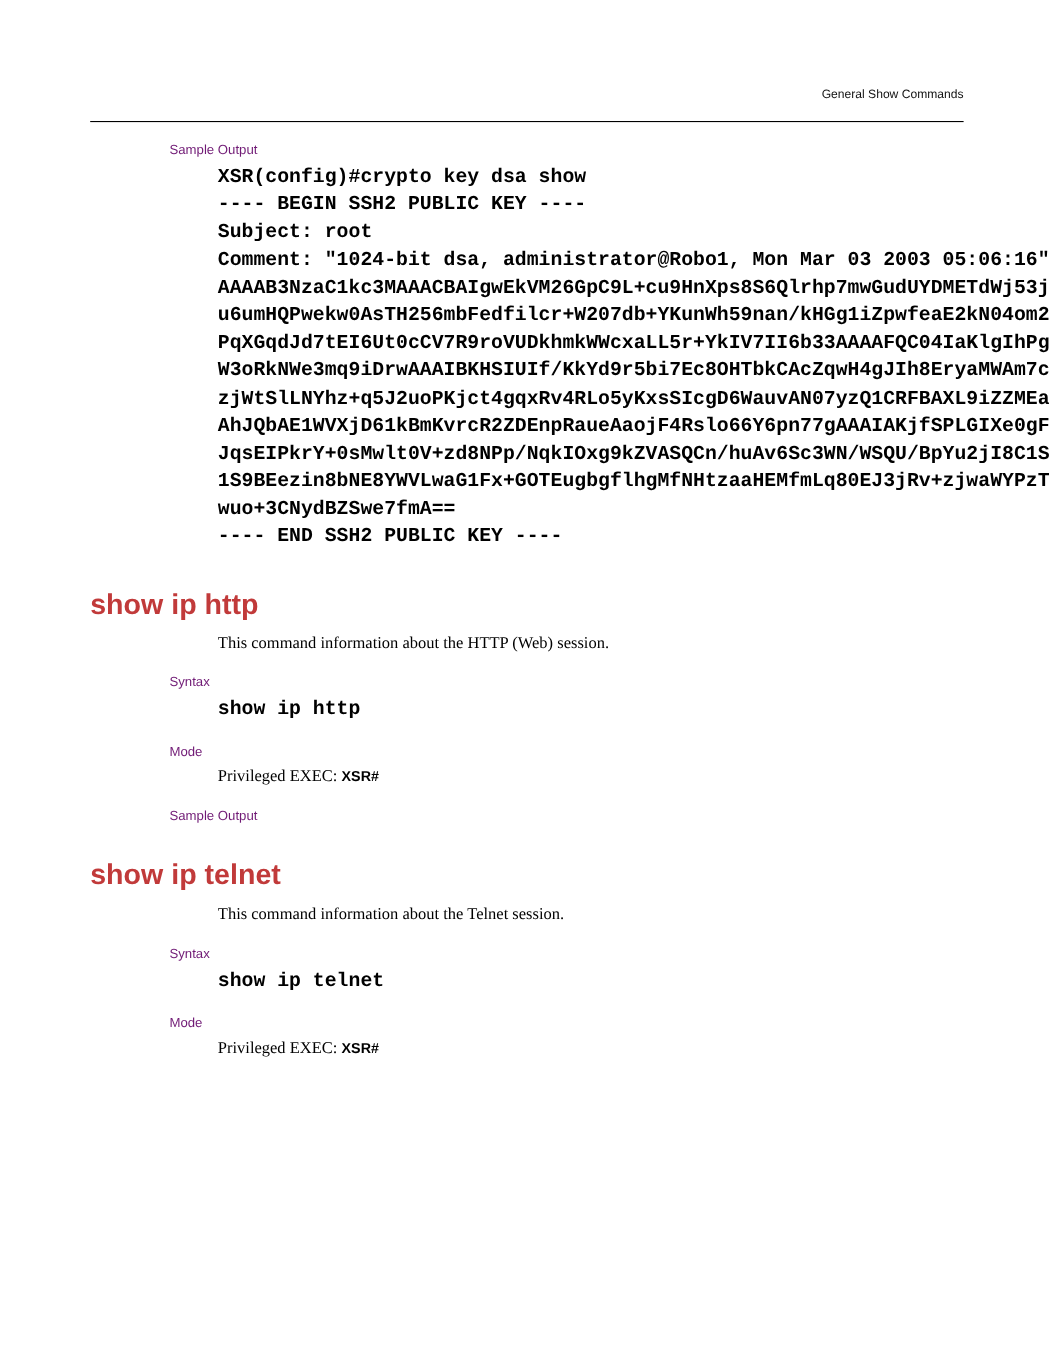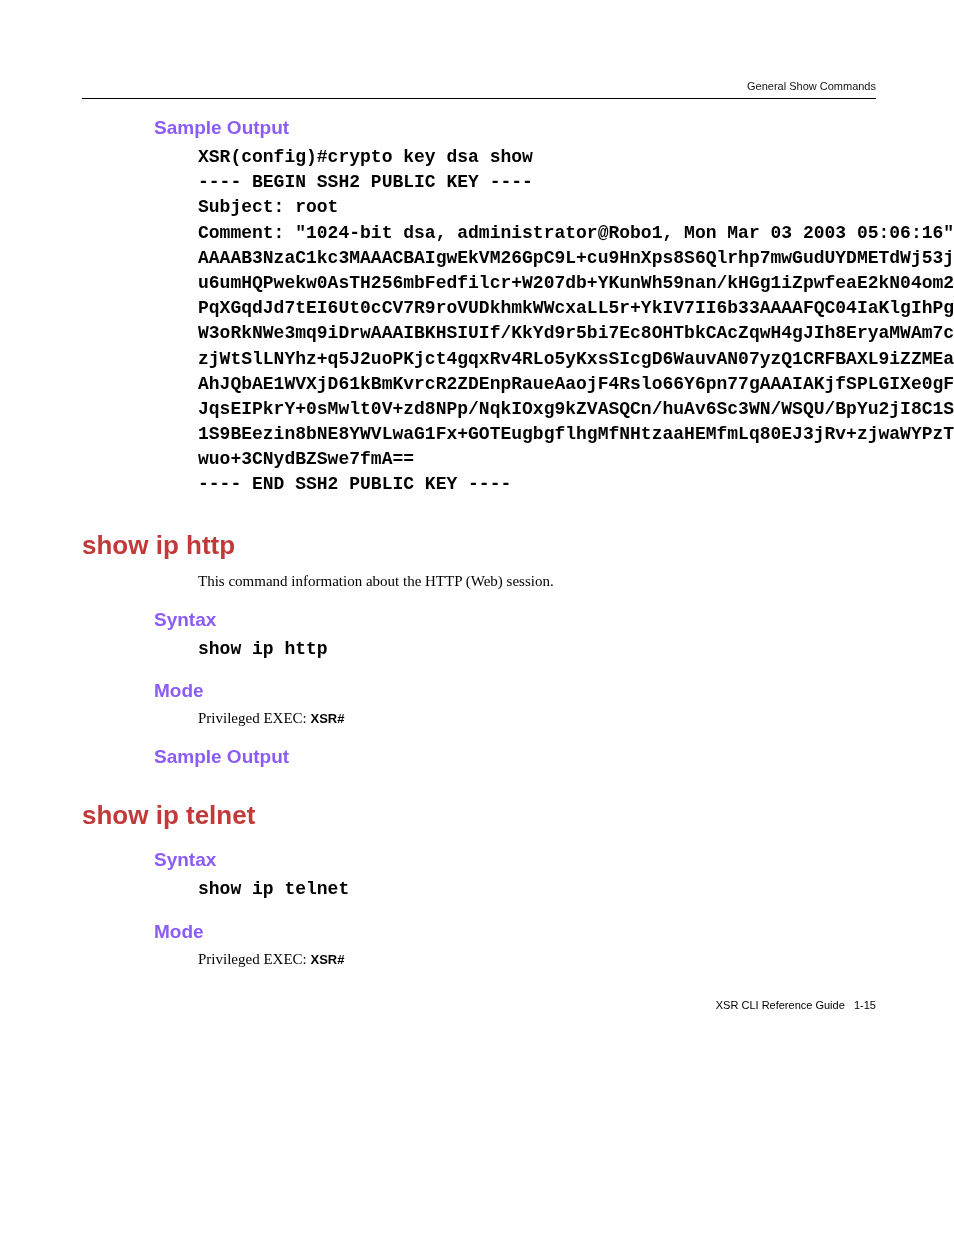--- a/index.html
+++ b/index.html
@@ -12,32 +12,32 @@
   }
   .page {
     padding: 80px 78px 60px 82px;
     box-sizing: border-box;
   }
   .running-head {
     text-align: right;
     font-family: Helvetica, Arial, sans-serif;
     font-size: 11px;
     color: #111;
-    margin-bottom: 6px;
+    margin-bottom: 18px;
   }
   hr.rule {
     border: none;
     border-top: 1px solid #000;
     margin: 0 0 18px 0;
   }
   .h-label {
     font-family: Helvetica, Arial, sans-serif;
-    font-weight: bold;
-    color: #8b5cf6;
-    font-size: 19px;
+    font-weight: normal;
+    color: #701a75;
+    font-size: 12px;
     margin: 18px 0 6px 72px;
   }
   .h-section {
     font-family: Helvetica, Arial, sans-serif;
     font-weight: bold;
     color: #c13a3a;
     font-size: 26px;
     margin: 32px 0 10px 0;
   }
   .body-text {
@@ -99,26 +99,24 @@
   <div class="code-block">show ip http</div>
 
   <div class="h-label">Mode</div>
   <p class="body-text">
     <span>Privileged EXEC: </span><span class="code-inline">XSR#</span>
   </p>
 
   <div class="h-label">Sample Output</div>
 
   <div class="h-section">show ip telnet</div>
+  <p class="body-text">This command information about the Telnet session.</p>
 
   <div class="h-label">Syntax</div>
   <div class="code-block">show ip telnet</div>
 
   <div class="h-label">Mode</div>
   <p class="body-text">
     <span>Privileged EXEC: </span><span class="code-inline">XSR#</span>
   </p>
 
-  <div class="footer">
-    <span>XSR CLI Reference Guide</span>&nbsp;&nbsp;&nbsp;<span>1-15</span>
-  </div>
 
 </div>
 
 </body></html>

